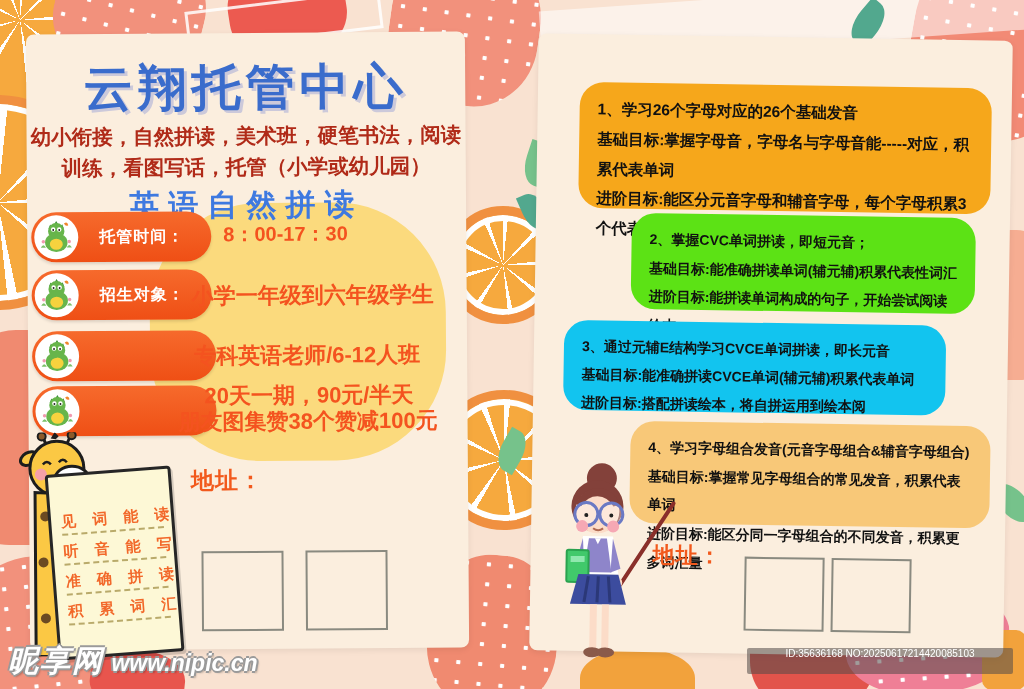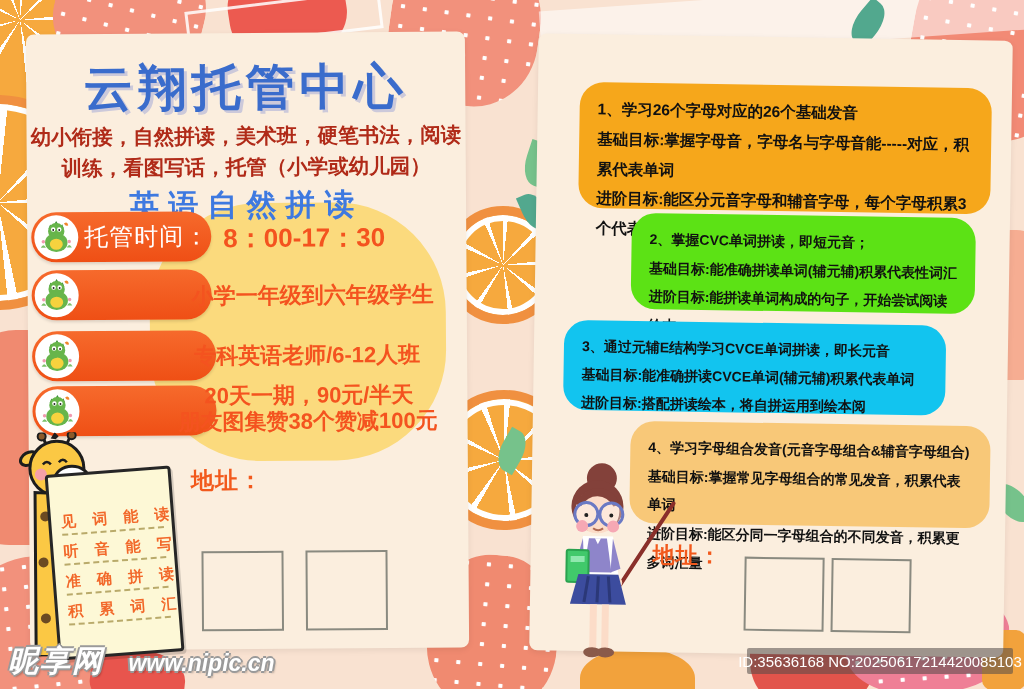--- a/index.html
+++ b/index.html
@@ -35,21 +35,21 @@
     color:#b02a18;font-weight:bold;font-size:20.5px;line-height:1.5;}
   .lp-heading{position:absolute;left:0;right:0;top:152px;text-align:center;
     color:#3e79e0;font-weight:bold;font-size:30px;letter-spacing:9px;}
   .yellow-blob{position:absolute;left:122px;top:170px;width:296px;height:258px;
     background:#fbda7d;border-radius:110px;}
   .pill{position:absolute;height:50px;display:flex;align-items:center;
     background:linear-gradient(#f66a2c,#ef4f15);border-radius:27px;
     box-shadow:0 2px 3px rgba(0,0,0,.12);}
   .pill .circ{width:44px;height:44px;margin-left:3px;background:#fff;border-radius:50%;
     display:flex;align-items:center;justify-content:center;flex:none;}
-  .pill .lbl{flex:1;text-align:center;color:#fff;font-weight:normal;font-size:24px;
+  .pill .lbl{flex:1;text-align:center;color:#fff;font-weight:bold;font-size:16px;
     letter-spacing:1px;padding:0 12px 0 6px;white-space:nowrap;}
   .pill-value{position:absolute;color:#f4531f;font-weight:bold;font-size:22px;white-space:nowrap;}
   .addr{position:absolute;color:#f2591c;font-weight:bold;font-size:23px;letter-spacing:1px;}
   .qr-box{position:absolute;width:82px;height:80px;border:2px solid #8a8a80;background:transparent;}
   
   .note{position:absolute;left:22px;top:436px;width:126px;height:186px;
     background:#fdf8d6;border:3px solid #262626;border-radius:4px;
     transform:rotate(-4deg);padding:36px 8px 0 10px;box-shadow:2px 3px 0 rgba(0,0,0,.15);}
   .note-row{margin-bottom:7px;}
   .note-txt{display:block;color:#f2682a;font-weight:bold;font-size:15px;
@@ -61,23 +61,23 @@
   #box1{left:42px;top:48px;width:412px;height:126px;background:#f6a71b;font-size:15.5px;line-height:1.92;}
   #box2{left:96px;top:178px;width:344px;height:96px;background:#5ce215;font-size:14px;line-height:2.05;}
   #box3{left:30px;top:286px;width:382px;height:90px;background:#12c4ef;font-size:14px;line-height:2.0;}
   #box4{left:98px;top:386px;width:360px;height:102px;background:#f8c878;font-size:14px;line-height:2.05;}
   
   .wm{position:absolute;z-index:5;}
   #wm-left{left:8px;top:641px;color:#fff;font-style:italic;font-weight:bold;
     text-shadow:-2px 0 #9a9a9a,2px 0 #9a9a9a,0 -2px #9a9a9a,0 2px #9a9a9a,2px 2px 2px rgba(0,0,0,.25);
     white-space:nowrap;}
   #wm-left .site{font-size:30px;letter-spacing:2px;}
-  #wm-left .url{font-size:23px;margin-left:20px;}
+  #wm-left .url{font-size:23px;margin-left:3px;}
   #wm-right{left:747px;top:648px;width:266px;height:26px;background:rgba(82,75,72,.55);
-    border-radius:2px;color:#fff;font-size:15px;display:flex;align-items:center;
+    border-radius:2px;color:#fff;font-size:10px;display:flex;align-items:flex-start;
     justify-content:center;white-space:nowrap;}
   svg{display:block;}
 </style>
 </head>
 <body>
 
 <div id="canvas">
 
   <div class="deco orange-slice" style="left:-75px;top:-75px;width:190px;height:190px;"></div>
   <div class="deco orange-slice" style="left:-110px;top:95px;width:215px;height:215px;"></div>
@@ -128,40 +128,41 @@
             <circle cx="25.5" cy="13.5" r="1.1" fill="#222"></circle>
           <path d="M4 34 q3 -6 6 0 z" fill="#7cc06a"></path>
             <path d="M34 34 q3 -6 6 0 z" fill="#7cc06a"></path>
           <circle cx="7" cy="27" r="2" fill="#f09ab0"></circle>
             <circle cx="37" cy="27" r="2" fill="#f09ab0"></circle>
           <path d="M31 6 q4 -3 5 2 q-3 2 -5 -2" fill="#f0862e"></path>
         </svg>
       </span>
       <span class="lbl">托管时间：</span>
     </div>
-    <span class="pill-value" style="left:196px;top:188px;font-size:26px;">8：00-17：30</span>
+    <span class="pill-value" style="left:196px;top:188px;font-size:20px;">8：00-17：30</span>
 
     <div class="pill" style="left:4px;top:236px;width:180px;">
       <span class="circ">
         <svg width="38" height="38" viewBox="0 0 44 44">
           <path d="M22 3 l3 5 -6 0 z M15 7 l3 4 -5 1 z M29 7 l2 5 -5 -1 z" fill="#3f8f3c"></path>
           <circle cx="22" cy="15" r="9.5" fill="#67b54b"></circle>
           <ellipse cx="22" cy="28" rx="13" ry="11" fill="#67b54b"></ellipse>
           <ellipse cx="22" cy="30" rx="7.5" ry="6.5" fill="#f6d23e"></ellipse>
           <circle cx="18.5" cy="13" r="2.6" fill="#fff"></circle>
             <circle cx="25.5" cy="13" r="2.6" fill="#fff"></circle>
           <circle cx="18.5" cy="13.5" r="1.1" fill="#222"></circle>
             <circle cx="25.5" cy="13.5" r="1.1" fill="#222"></circle>
           <path d="M4 34 q3 -6 6 0 z" fill="#7cc06a"></path>
             <path d="M34 34 q3 -6 6 0 z" fill="#7cc06a"></path>
           <circle cx="7" cy="27" r="2" fill="#f09ab0"></circle>
             <circle cx="37" cy="27" r="2" fill="#f09ab0"></circle>
           <path d="M31 6 q4 -3 5 2 q-3 2 -5 -2" fill="#f0862e"></path>
         </svg>
       </span>
+      <span class="lbl">招生对象：</span>
     </div>
     <span class="pill-value" style="left:164px;top:248px;">小学一年级到六年级学生</span>
 
     <div class="pill" style="left:4px;top:297px;width:184px;">
       <span class="circ">
         <svg width="38" height="38" viewBox="0 0 44 44">
           <path d="M22 3 l3 5 -6 0 z M15 7 l3 4 -5 1 z M29 7 l2 5 -5 -1 z" fill="#3f8f3c"></path>
           <circle cx="22" cy="15" r="9.5" fill="#67b54b"></circle>
           <ellipse cx="22" cy="28" rx="13" ry="11" fill="#67b54b"></ellipse>
           <ellipse cx="22" cy="30" rx="7.5" ry="6.5" fill="#f6d23e"></ellipse>

